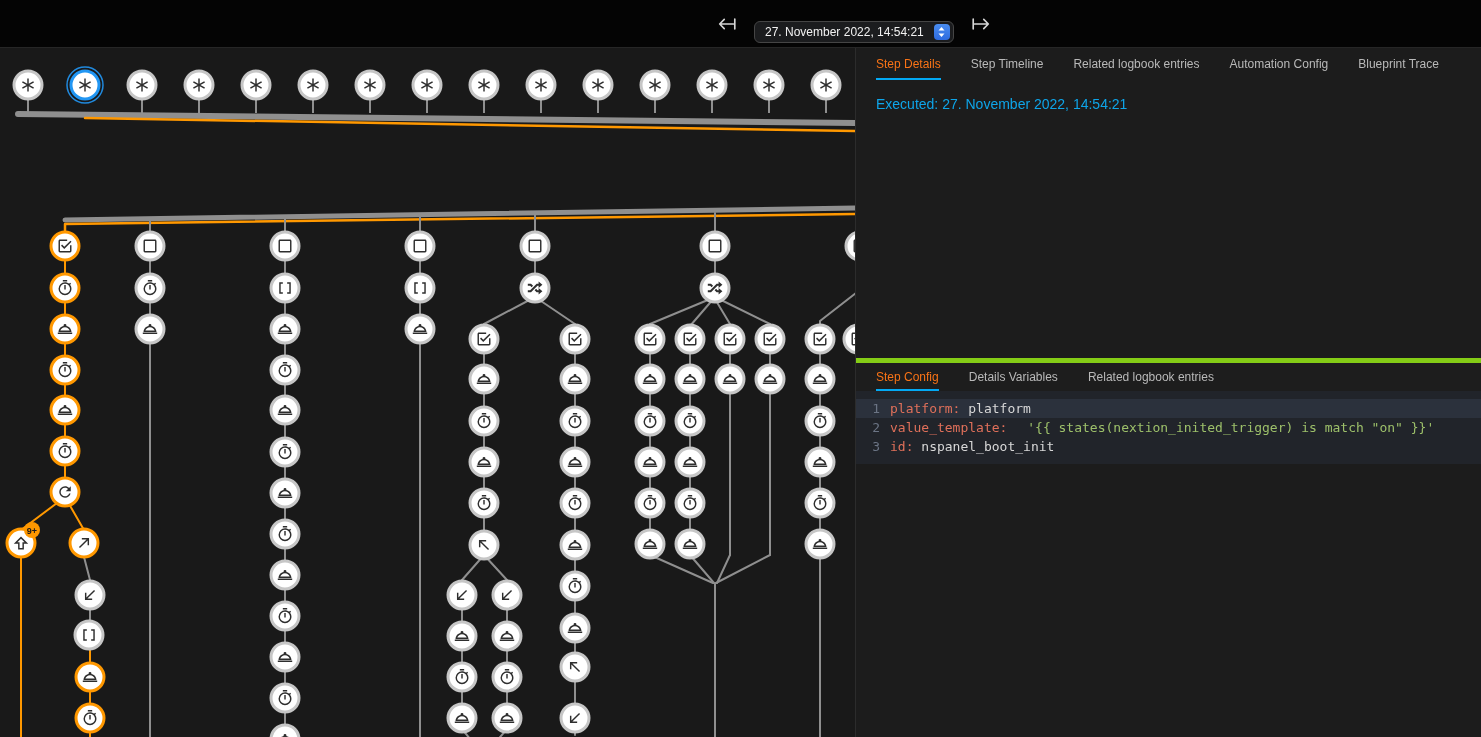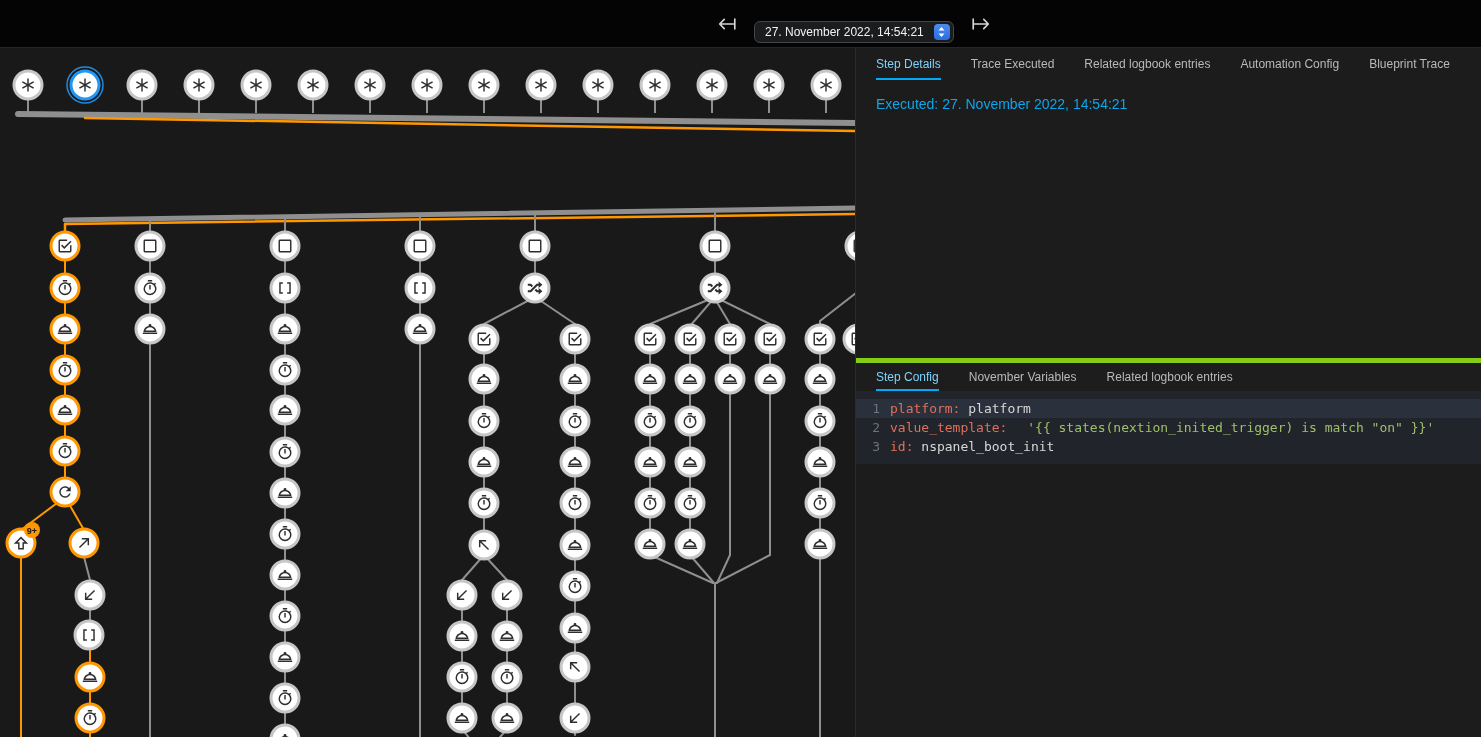--- a/index.html
+++ b/index.html
@@ -18,21 +18,21 @@
     display:flex;align-items:center;justify-content:center;flex:none;}
   .main{display:flex;height:689px;}
   .graph-panel{width:856px;background:#191919;border-right:1px solid #2c2c2c;box-sizing:border-box;flex:none;}
   .graph-panel svg{display:block;}
   .right-panel{flex:1;background:#1c1c1c;display:flex;flex-direction:column;min-width:0;}
   .tabbar{display:flex;gap:30px;padding:0 20px;align-items:stretch;flex:none;}
   .tabbar.top{height:32px;}
   .tabbar.bottom{height:28px;border-top:5px solid #84cc16;background:#1d1d1d;}
   .tab{display:flex;align-items:center;font-size:12px;color:#b9b9b9;cursor:pointer;
     border-bottom:2px solid transparent;padding-top:2px;box-sizing:border-box;white-space:nowrap;}
-  .tab.active{color:#7dd3fc;border-bottom-color:#03a9f4;text-align:center;}
+  .tab.active{color:#f97316;border-bottom-color:#03a9f4;text-align:center;}
   .detail-content{height:278px;padding:16px 20px;font-size:14px;color:#0ea5e9;box-sizing:border-box;flex:none;}
   .code-editor{background:#21242a;font-family:"DejaVu Sans Mono",monospace;font-size:13px;line-height:19px;
     padding:8px 0;color:#d8d8d8;flex:none;}
   .code-line{display:flex;}
   .code-line.hl{background:#2b313c;}
   .ln{width:24px;text-align:right;padding-right:10px;color:#6b7484;flex:none;user-select:none;}
   .code-text{white-space:pre;}
   .tok-key{color:var(--code-key,#e0705a);}
   .tok-string{color:var(--code-string,#9dc06a);margin-left:12px;}
   .tok-plain{color:var(--code-plain,#d8d8d8);}
@@ -529,33 +529,33 @@
           <g>
             <circle cx="32" cy="530" r="8" fill="#ff9800"></circle>
             <text x="32" y="533.5" text-anchor="middle" font-size="9" font-weight="bold" fill="#1a1a1a" font-family="Liberation Sans, sans-serif">9+</text>
           </g>
         </svg>
     </div>
 
     <div class="right-panel">
       <div class="tabbar top" id="top-tabs">
           <div class="tab active">Step Details</div>
-          <div class="tab">Trace Executed</div>
+          <div class="tab">Step Timeline</div>
           <div class="tab">Related logbook entries</div>
           <div class="tab">Automation Config</div>
           <div class="tab">Blueprint Trace</div>
         </div>
 
       <div class="detail-content">
         <div>Executed: 27. November 2022, 14:54:21</div>
       </div>
 
       <div class="tabbar bottom" id="bottom-tabs">
           <div class="tab active">Step Config</div>
-          <div class="tab">November Variables</div>
+          <div class="tab">Details Variables</div>
           <div class="tab">Related logbook entries</div>
         </div>
 
       <div class="code-editor">
         <div id="code-lines">
             <div class="code-line hl">
               <span class="ln">1</span>
               <span class="code-text"><span class="tok-key">platform:</span><span class="tok-plain"> platform</span></span>
             </div>
             <div class="code-line">

